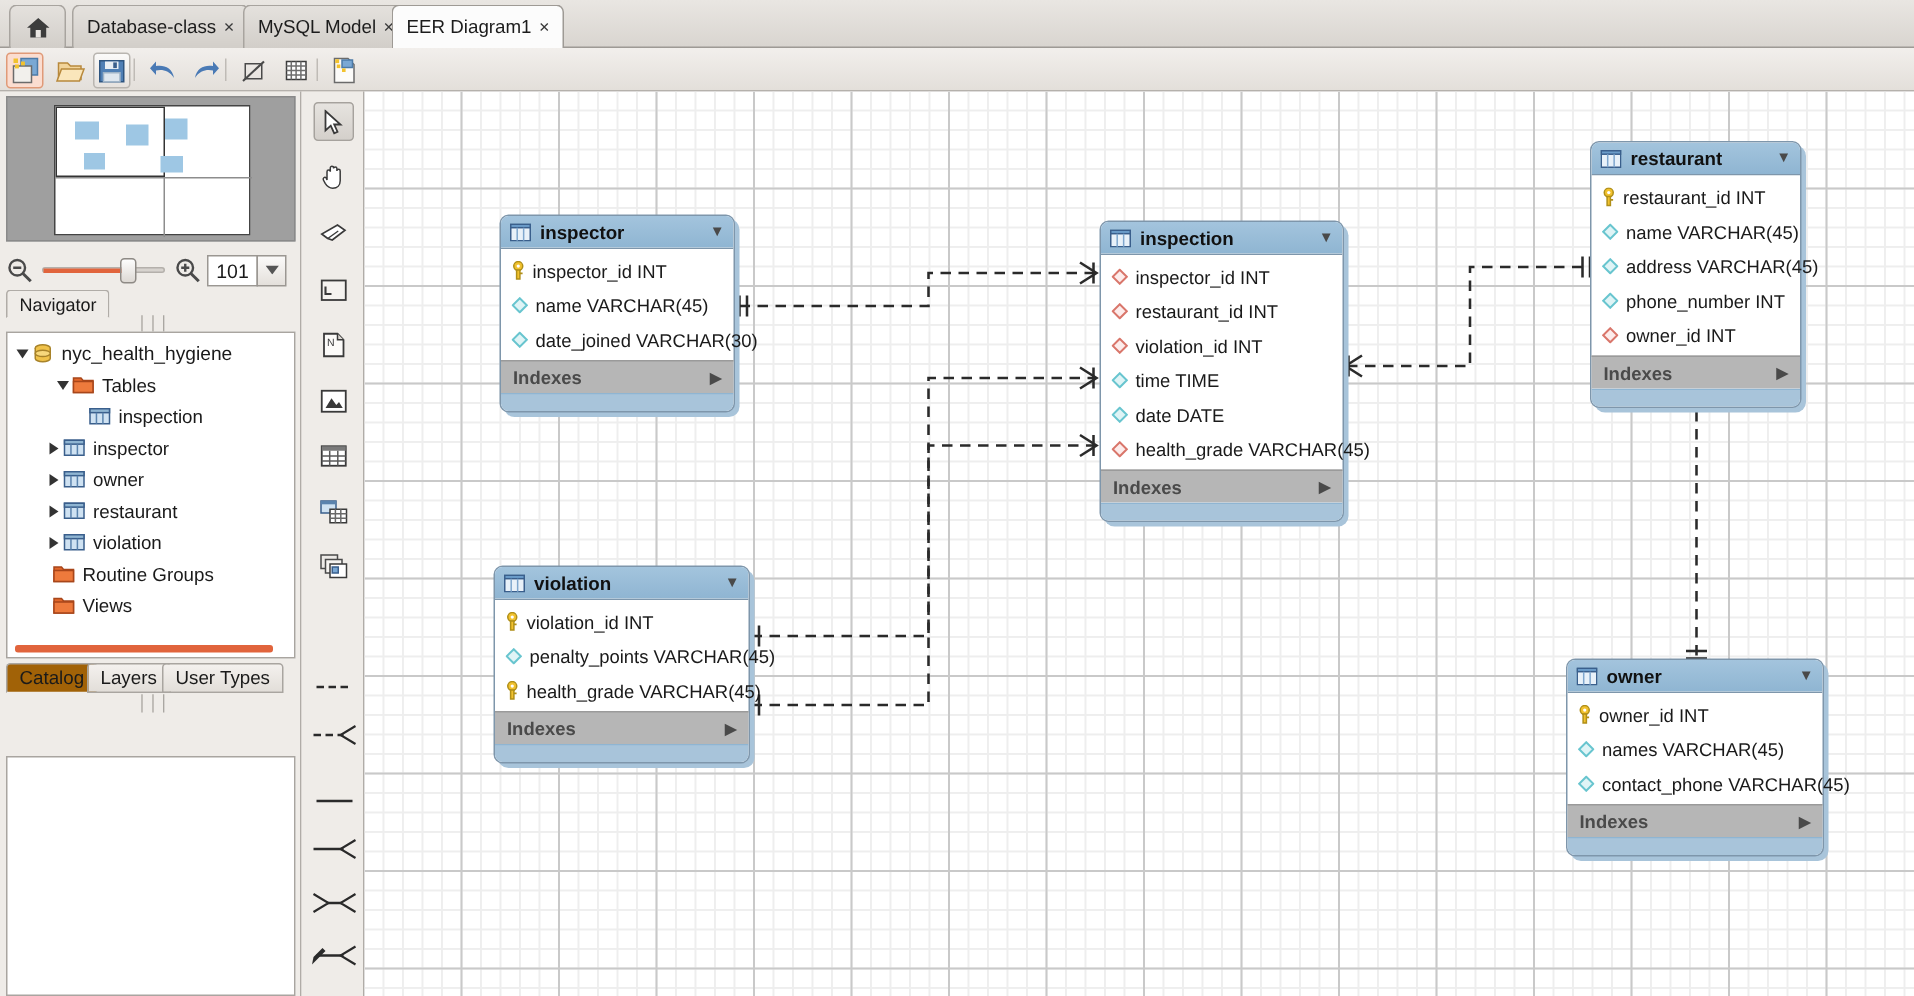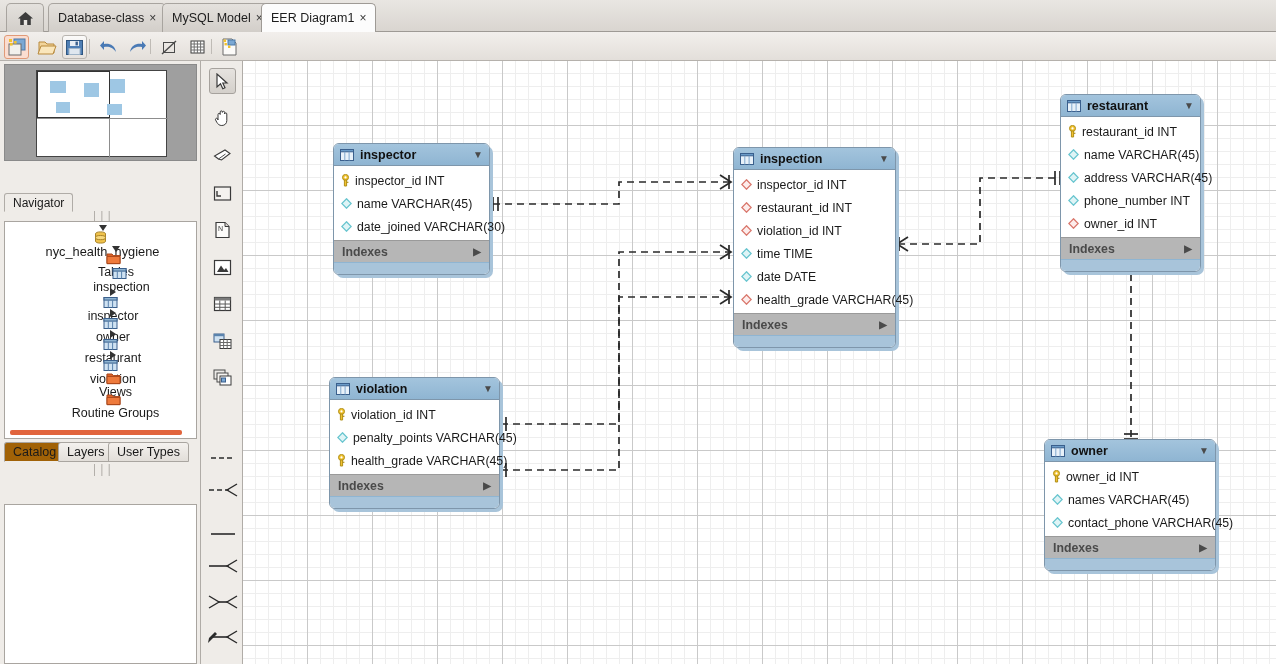--- a/index.html
+++ b/index.html
@@ -80,21 +80,21 @@
   .navlabeltab {
     position:absolute; left:4px; top:132px; height:19px; padding:0 8px;
     background:#efece8; border:1px solid #b0aca7; border-bottom-color:#efece8;
     border-radius:3px 3px 0 0; display:flex; align-items:center; font-size:12px;
   }
   .gripdots { position:absolute; left:92px; top:150px; font-size:10px; color:#9b9792; letter-spacing:1px; }
 
   
   .treebox { position:absolute; left:4px; top:160px; width:193px; height:218px; background:#fff; border:1px solid #a9a5a0; }
   .tree { position:absolute; left:0; top:3px; width:100%; }
-  .trow { height:21px; display:flex; align-items:center; font-size:12.5px; white-space:nowrap;flex-direction:column; }
+  .trow { height:21px; display:flex; align-items:center; font-size:12.5px; white-space:nowrap; }
   .tw { width:12px; flex:none; display:flex; align-items:center; justify-content:center; }
   .caret { width:0; height:0; }
   .caret.down { border-left:4.5px solid transparent; border-right:4.5px solid transparent; border-top:6px solid #333; }
   .caret.right { border-top:4.5px solid transparent; border-bottom:4.5px solid transparent; border-left:6px solid #333; }
   .ti { width:15px; height:13px; flex:none; margin-right:5px; }
   .hscroll { position:absolute; left:5px; bottom:3px; width:172px; height:5px; background:#e1643c; border-radius:2px; }
 
   .pt { position:absolute; top:381px; height:20px; padding:0 8px; display:flex; align-items:center;
         font-size:12.5px; background:linear-gradient(#f4f1ee,#e2ded9); border:1px solid #a9a5a0; border-radius:3px 3px 0 0; }
   .pt.sel { background:#a16207; border-bottom-color:#efece8; }
@@ -265,20 +265,44 @@
           <div class="navsplitv"></div>
         <div class="navview"></div>
         <div class="navtbl" style="left:13px;top:10px;width:16px;height:12px;"></div>
         <div class="navtbl" style="left:19px;top:31px;width:14px;height:11px;"></div>
         <div class="navtbl" style="left:47px;top:12px;width:15px;height:14px;"></div>
         <div class="navtbl" style="left:73px;top:8px;width:15px;height:14px;"></div>
         <div class="navtbl" style="left:70px;top:33px;width:15px;height:11px;"></div>
       </div>
     </div>
 
+    <div class="zoomrow">
+      <svg class="mglass" viewBox="0 0 18 18">
+        <circle cx="7.5" cy="7.5" r="5.2" fill="none" stroke="#4a4a4a" stroke-width="1.6"></circle>
+        <line x1="11.3" y1="11.3" x2="16.5" y2="16.5" stroke="#4a4a4a" stroke-width="2"></line>
+        <line x1="4.8" y1="7.5" x2="10.2" y2="7.5" stroke="#4a4a4a" stroke-width="1.6"></line>
+      </svg>
+      <div class="slider">
+        <div class="track"></div>
+          <div class="fill"></div>
+          <div class="knob"></div>
+      </div>
+      <svg class="mglass" viewBox="0 0 18 18">
+        <circle cx="7.5" cy="7.5" r="5.2" fill="none" stroke="#4a4a4a" stroke-width="1.6"></circle>
+        <line x1="11.3" y1="11.3" x2="16.5" y2="16.5" stroke="#4a4a4a" stroke-width="2"></line>
+        <line x1="4.8" y1="7.5" x2="10.2" y2="7.5" stroke="#4a4a4a" stroke-width="1.6"></line>
+        <line x1="7.5" y1="4.8" x2="7.5" y2="10.2" stroke="#4a4a4a" stroke-width="1.6"></line>
+      </svg>
+      <div class="zoomval">101</div>
+      <div class="zoomdd">
+        <svg width="9" height="6" viewBox="0 0 9 6">
+          <path d="M0 0 L9 0 L4.5 6 Z" fill="#555"></path>
+        </svg>
+      </div>
+    </div>
 
     <div class="navlabeltab">
       <span>Navigator</span>
     </div>
     <div class="gripdots">│││</div>
 
     <div class="treebox">
       <div class="tree">
         <div class="trow" style="padding-left:4px;">
           <span class="tw">
@@ -374,29 +398,29 @@
               </g>
           </svg>
           <span>violation</span>
         </div>
 
         <div class="trow" style="padding-left:30px;">
           <svg class="ti" viewBox="0 0 15 13">
             <path d="M1 2 h5 l1.4 1.6 h6.6 v8 H1 Z" fill="#e2662a" stroke="#a8461a"></path>
             <path d="M1 4.4 h13 v7.2 H1 Z" fill="#ee7a3c" stroke="#a8461a"></path>
           </svg>
-          <span>Views</span>
+          <span>Routine Groups</span>
         </div>
 
         <div class="trow" style="padding-left:30px;">
           <svg class="ti" viewBox="0 0 15 13">
             <path d="M1 2 h5 l1.4 1.6 h6.6 v8 H1 Z" fill="#e2662a" stroke="#a8461a"></path>
             <path d="M1 4.4 h13 v7.2 H1 Z" fill="#ee7a3c" stroke="#a8461a"></path>
           </svg>
-          <span>Routine Groups</span>
+          <span>Views</span>
         </div>
       </div>
       <div class="hscroll"></div>
     </div>
 
     <div class="pt sel" style="left:4px;">
       <span>Catalog</span>
     </div>
     <div class="pt" style="left:58px;">
       <span>Layers</span>

